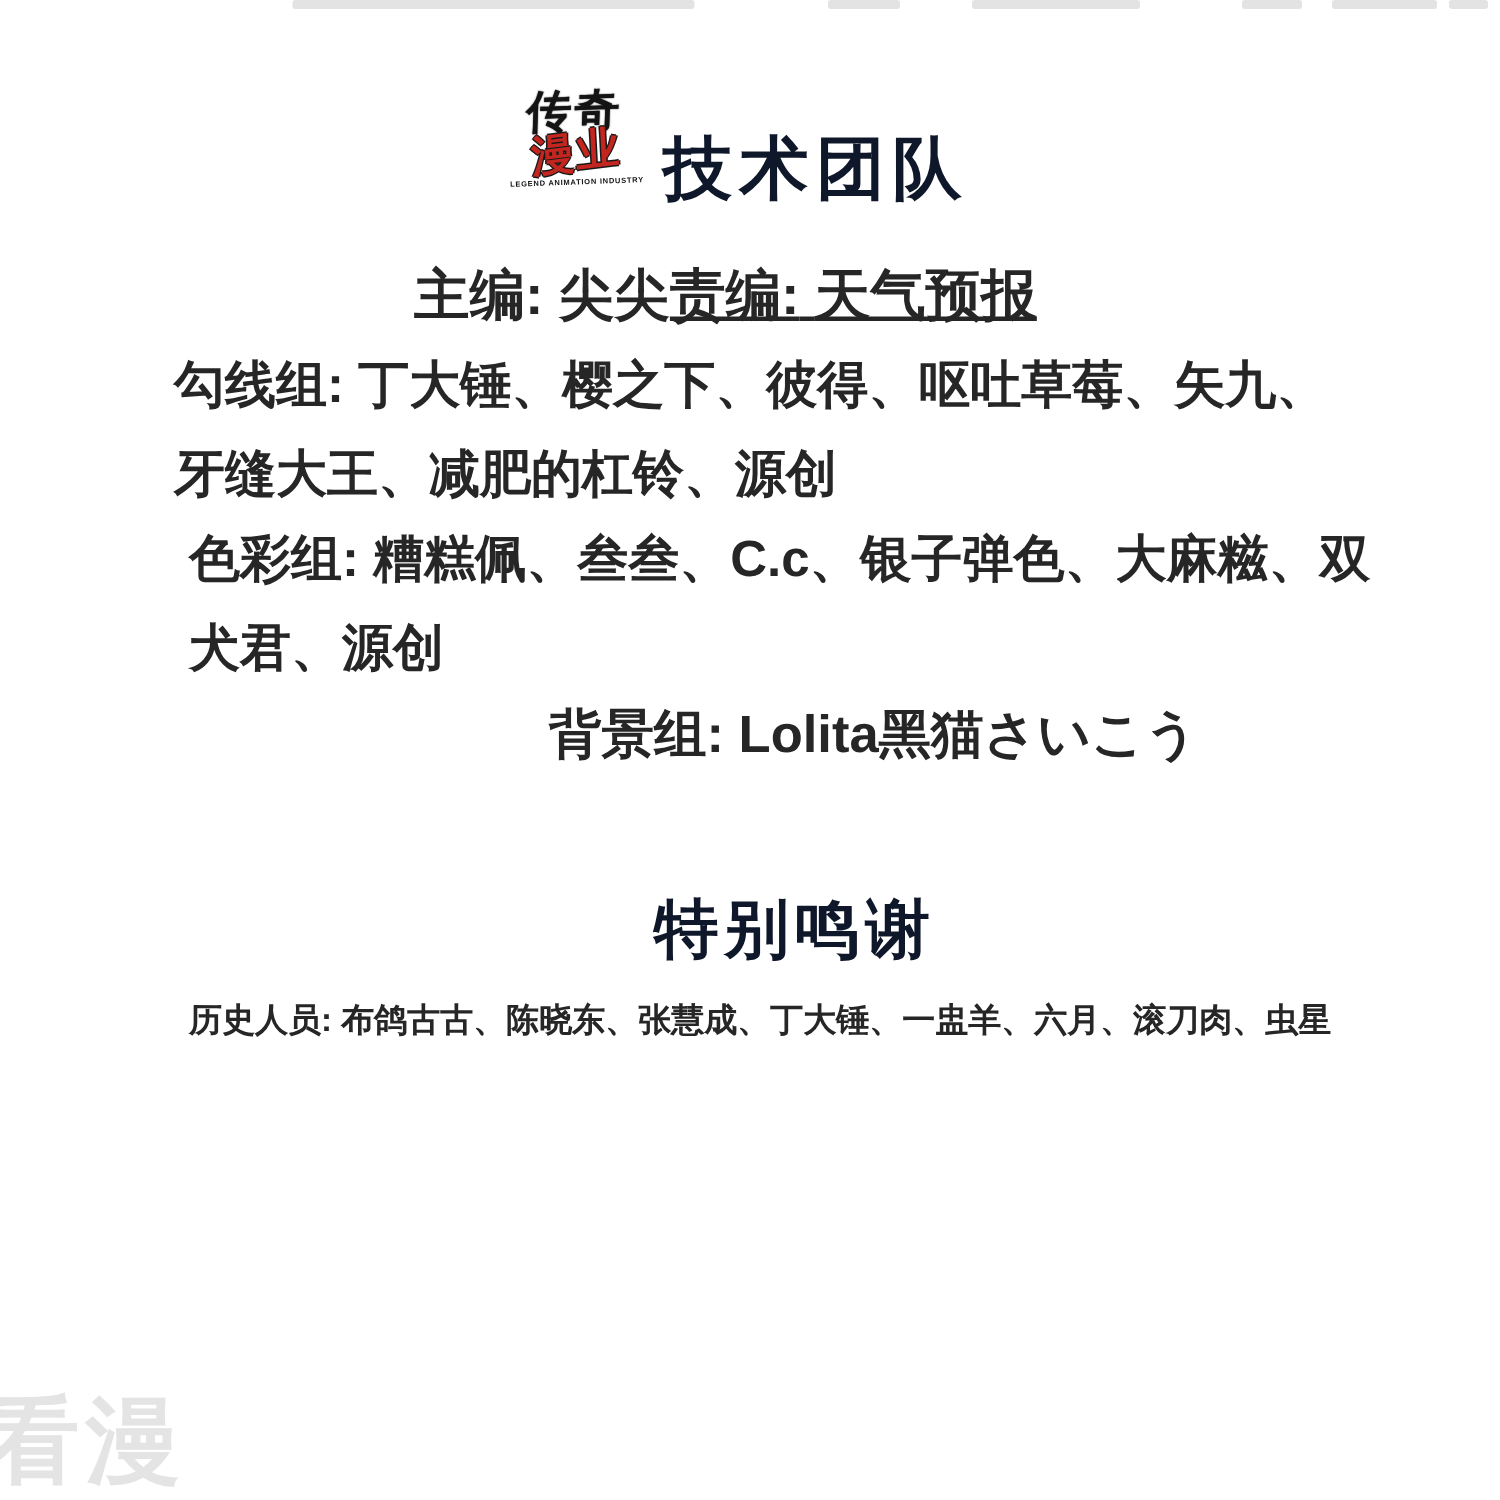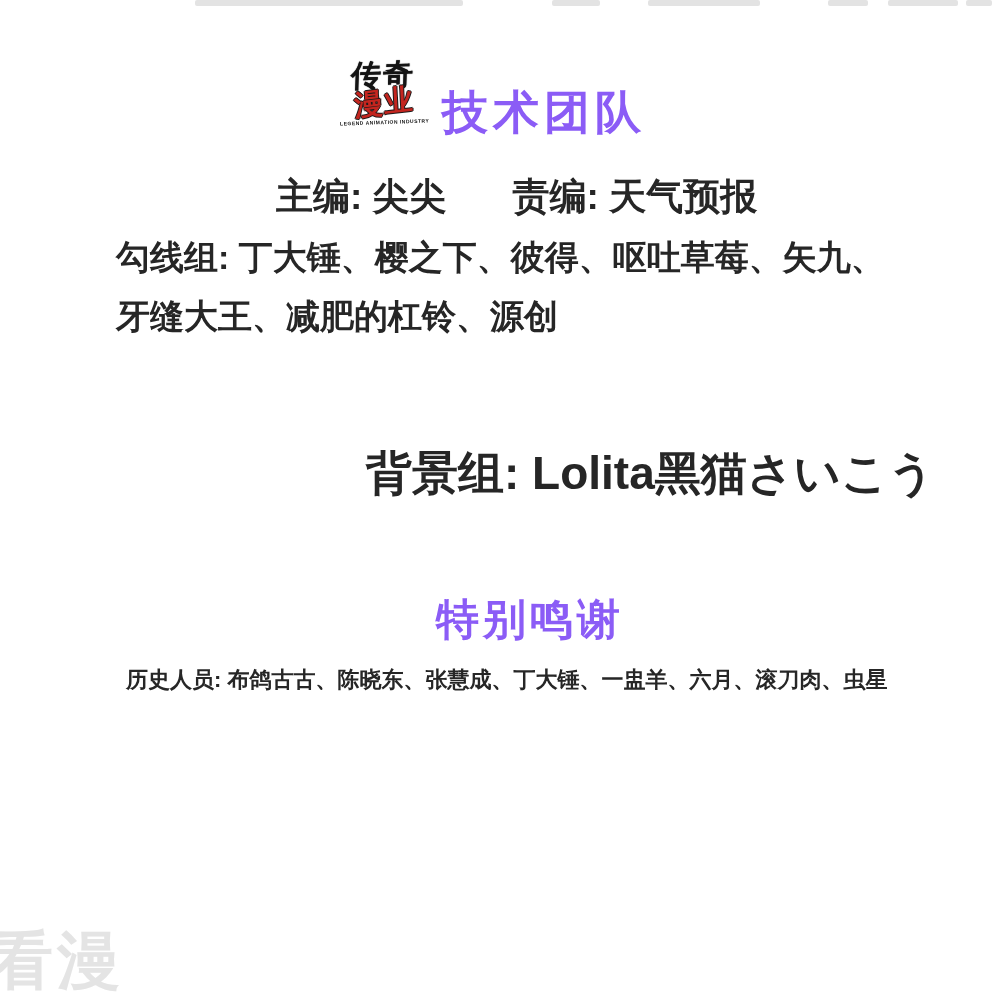--- a/index.html
+++ b/index.html
@@ -34,45 +34,45 @@
   .logo-bottom{
     display:block;font-size:29px;font-weight:900;color:#c3251f;
     letter-spacing:1px;margin-top:-2px;transform:rotate(-5deg) skew(-4deg);
     text-shadow:-1px 0 0 #1a1a1a,1px 0 0 #1a1a1a,0 -1px 0 #1a1a1a,0 1px 0 #1a1a1a;
   }
   .logo-caption{
     display:block;font-size:5px;font-weight:700;color:#111;
     letter-spacing:0.5px;margin-top:3px;white-space:nowrap;
   }
 
-  .pink{color:#8b5cf6;}
+  .pink{color:#0f172a;}
   .page-title{
     position:absolute;top:82px;left:442px;
     font-size:46px;font-weight:800;letter-spacing:5px;margin:0;
   }
   .thanks-title{
     position:absolute;top:576px;left:0;width:1000px;
     text-align:center;padding-left:30px;box-sizing:border-box;
     font-size:43px;font-weight:800;letter-spacing:4px;margin:15px;
   }
 
   .editors{
     position:absolute;top:172px;left:276px;
     font-size:37px;font-weight:700;white-space:nowrap;
   }
-  .editors .pair+.pair{margin-left:66px;}
+  .editors .pair+.pair{text-decoration:underline;}
   .lbl{font-weight:800;}
   .lbl:after{content:" ";}
 
   .group{
     position:absolute;font-size:34px;font-weight:700;line-height:59px;margin:0;
   }
   .g-lineart{top:228px;left:116px;width:800px;}
   .g-color{top:344px;left:126px;width:806px;}
-  .g-bg{top:444px;left:366px;width:600px;font-size:46px;}
+  .g-bg{top:460px;left:366px;width:600px;font-size:35px;}
 
   .history{
     position:absolute;top:652px;left:126px;width:832px;
     font-size:22px;font-weight:700;line-height:55px;margin:0;
   }
 
   .watermark{
     position:absolute;top:918px;left:-10px;
     font-size:63px;font-weight:700;color:#e4e4e4;letter-spacing:4px;
     user-select:none;
@@ -99,20 +99,21 @@
   </div>
 
   <h1 class="page-title pink">技术团队</h1>
 
   <div class="editors">
     <span class="pair"><span class="lbl">主编:</span><span>尖尖</span></span><span class="pair"><span class="lbl">责编:</span><span>天气预报</span></span>
   </div>
 
   <p class="group g-lineart"><span class="lbl">勾线组:</span><span>丁大锤、樱之下、彼得、呕吐草莓、矢九、牙缝大王、减肥的杠铃、源创</span></p>
 
+  <p class="group g-color"><span class="lbl">色彩组:</span><span>糟糕佩、叁叁、C.c、银子弹色、大麻糍、双犬君、源创</span></p>
 
   <p class="group g-bg"><span class="lbl">背景组:</span><span>Lolita黑猫さいこう</span></p>
 
   <h2 class="thanks-title pink">特别鸣谢</h2>
 
   <p class="history"><span class="lbl">历史人员:</span><span>布鸽古古、陈晓东、张慧成、丁大锤、一盅羊、六月、滚刀肉、虫星</span></p>
 
   <div class="watermark">看漫</div>
 
 </div>

